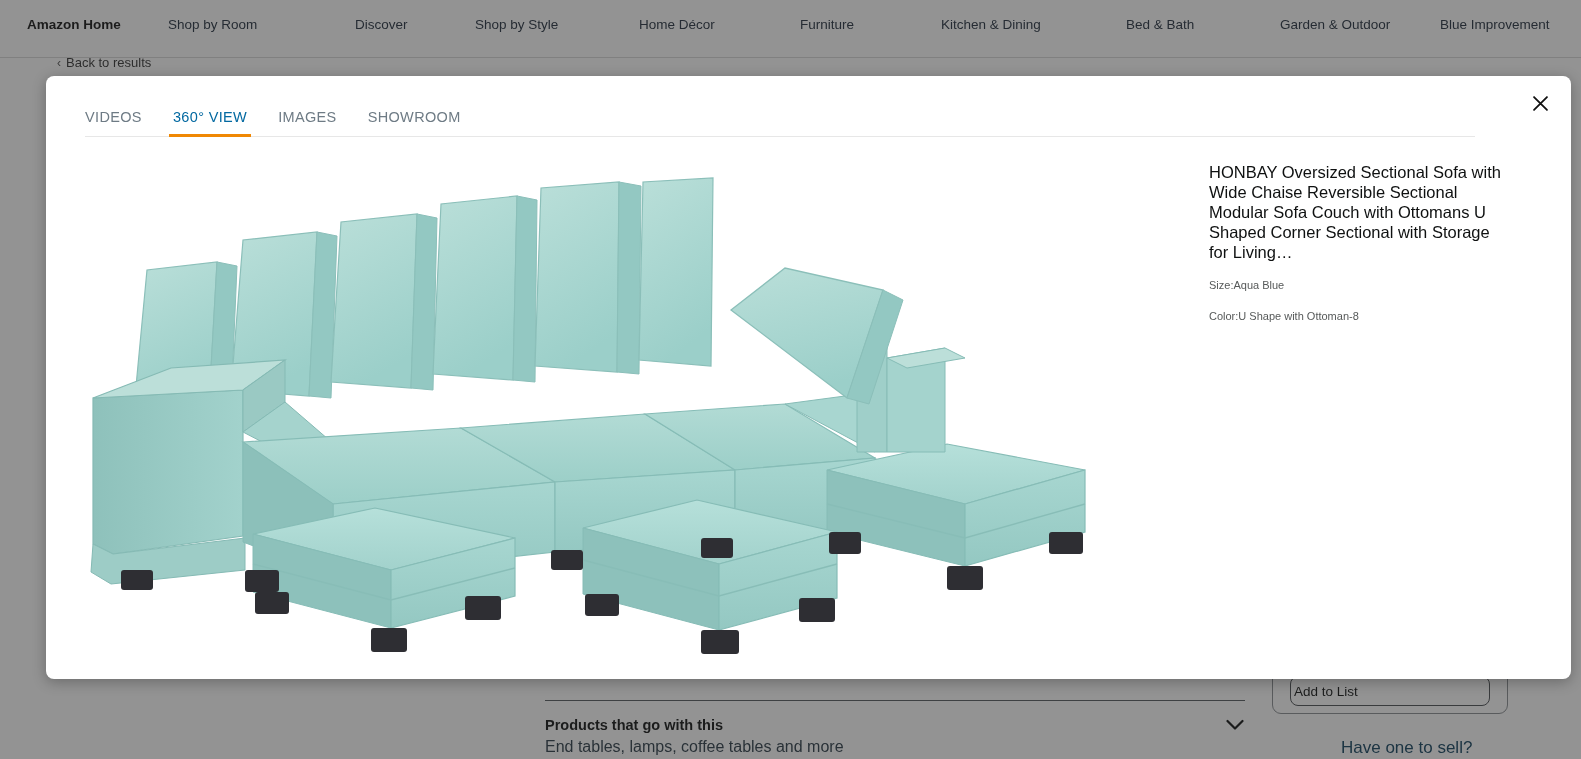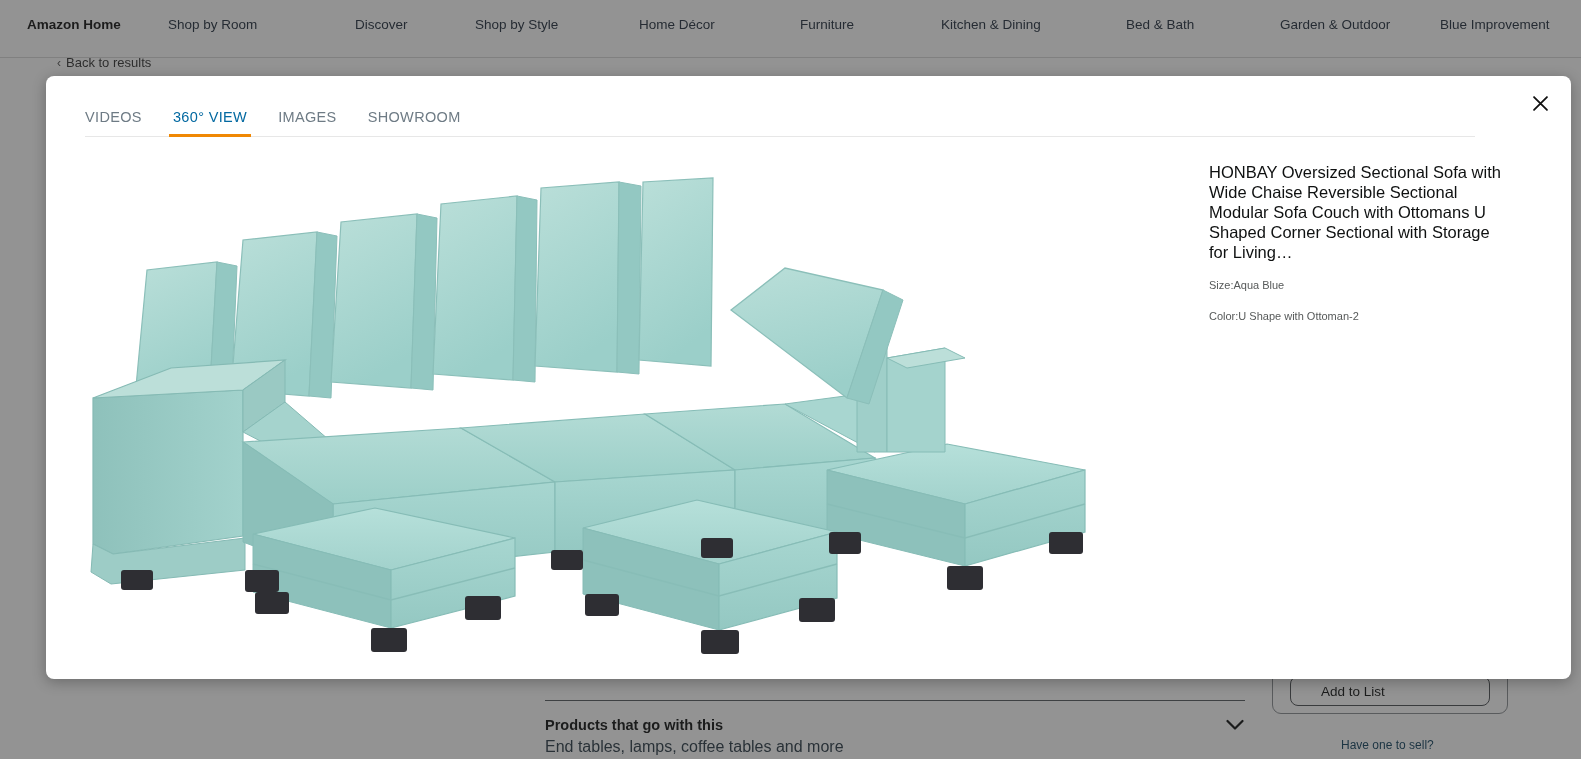--- a/index.html
+++ b/index.html
@@ -56,25 +56,25 @@
     position: absolute; left: 1272px; top: 654px;
     width: 236px; height: 60px;
     border: 1px solid #8a8e92; border-radius: 9px;
   }
   .bg-addlist-btn {
     position: absolute; left: 1290px; top: 676px;
     width: 200px; height: 30px;
     border: 1px solid #4a4e52; border-radius: 8px;
     background: transparent;
     font-size: 13.5px; color: #0f1111;
-    display: flex; align-items: center; padding-left: 30px;
+    display: flex; align-items: center; padding-left: 3px;
   }
   .bg-haveone {
     position: absolute; left: 1341px; top: 738px;
-    font-size: 12px; color: #12425f;
+    font-size: 17px; color: #12425f;
   }
 
   
   .dimmer {
     position: absolute; inset: 0;
     background: rgba(40,40,40,0.50);
   }
 
   
   .modal {
@@ -310,17 +310,17 @@
             <rect x="862" y="414" width="36" height="24" rx="3"></rect>
             <rect x="964" y="380" width="34" height="22" rx="3"></rect>
           </g>
         </svg>
       </div>
     </div>
 
     <div class="info">
       <div class="info-title">HONBAY Oversized Sectional Sofa with Wide Chaise Reversible Sectional Modular Sofa Couch with Ottomans U Shaped Corner Sectional with Storage for Living…</div>
       <div class="info-attr">Size:Aqua Blue</div>
-      <div class="info-attr info-attr2">Color:U Shape with Ottoman-2</div>
+      <div class="info-attr info-attr2">Color:U Shape with Ottoman-8</div>
     </div>
 
   </div>
 </div>
 
 </body></html>

